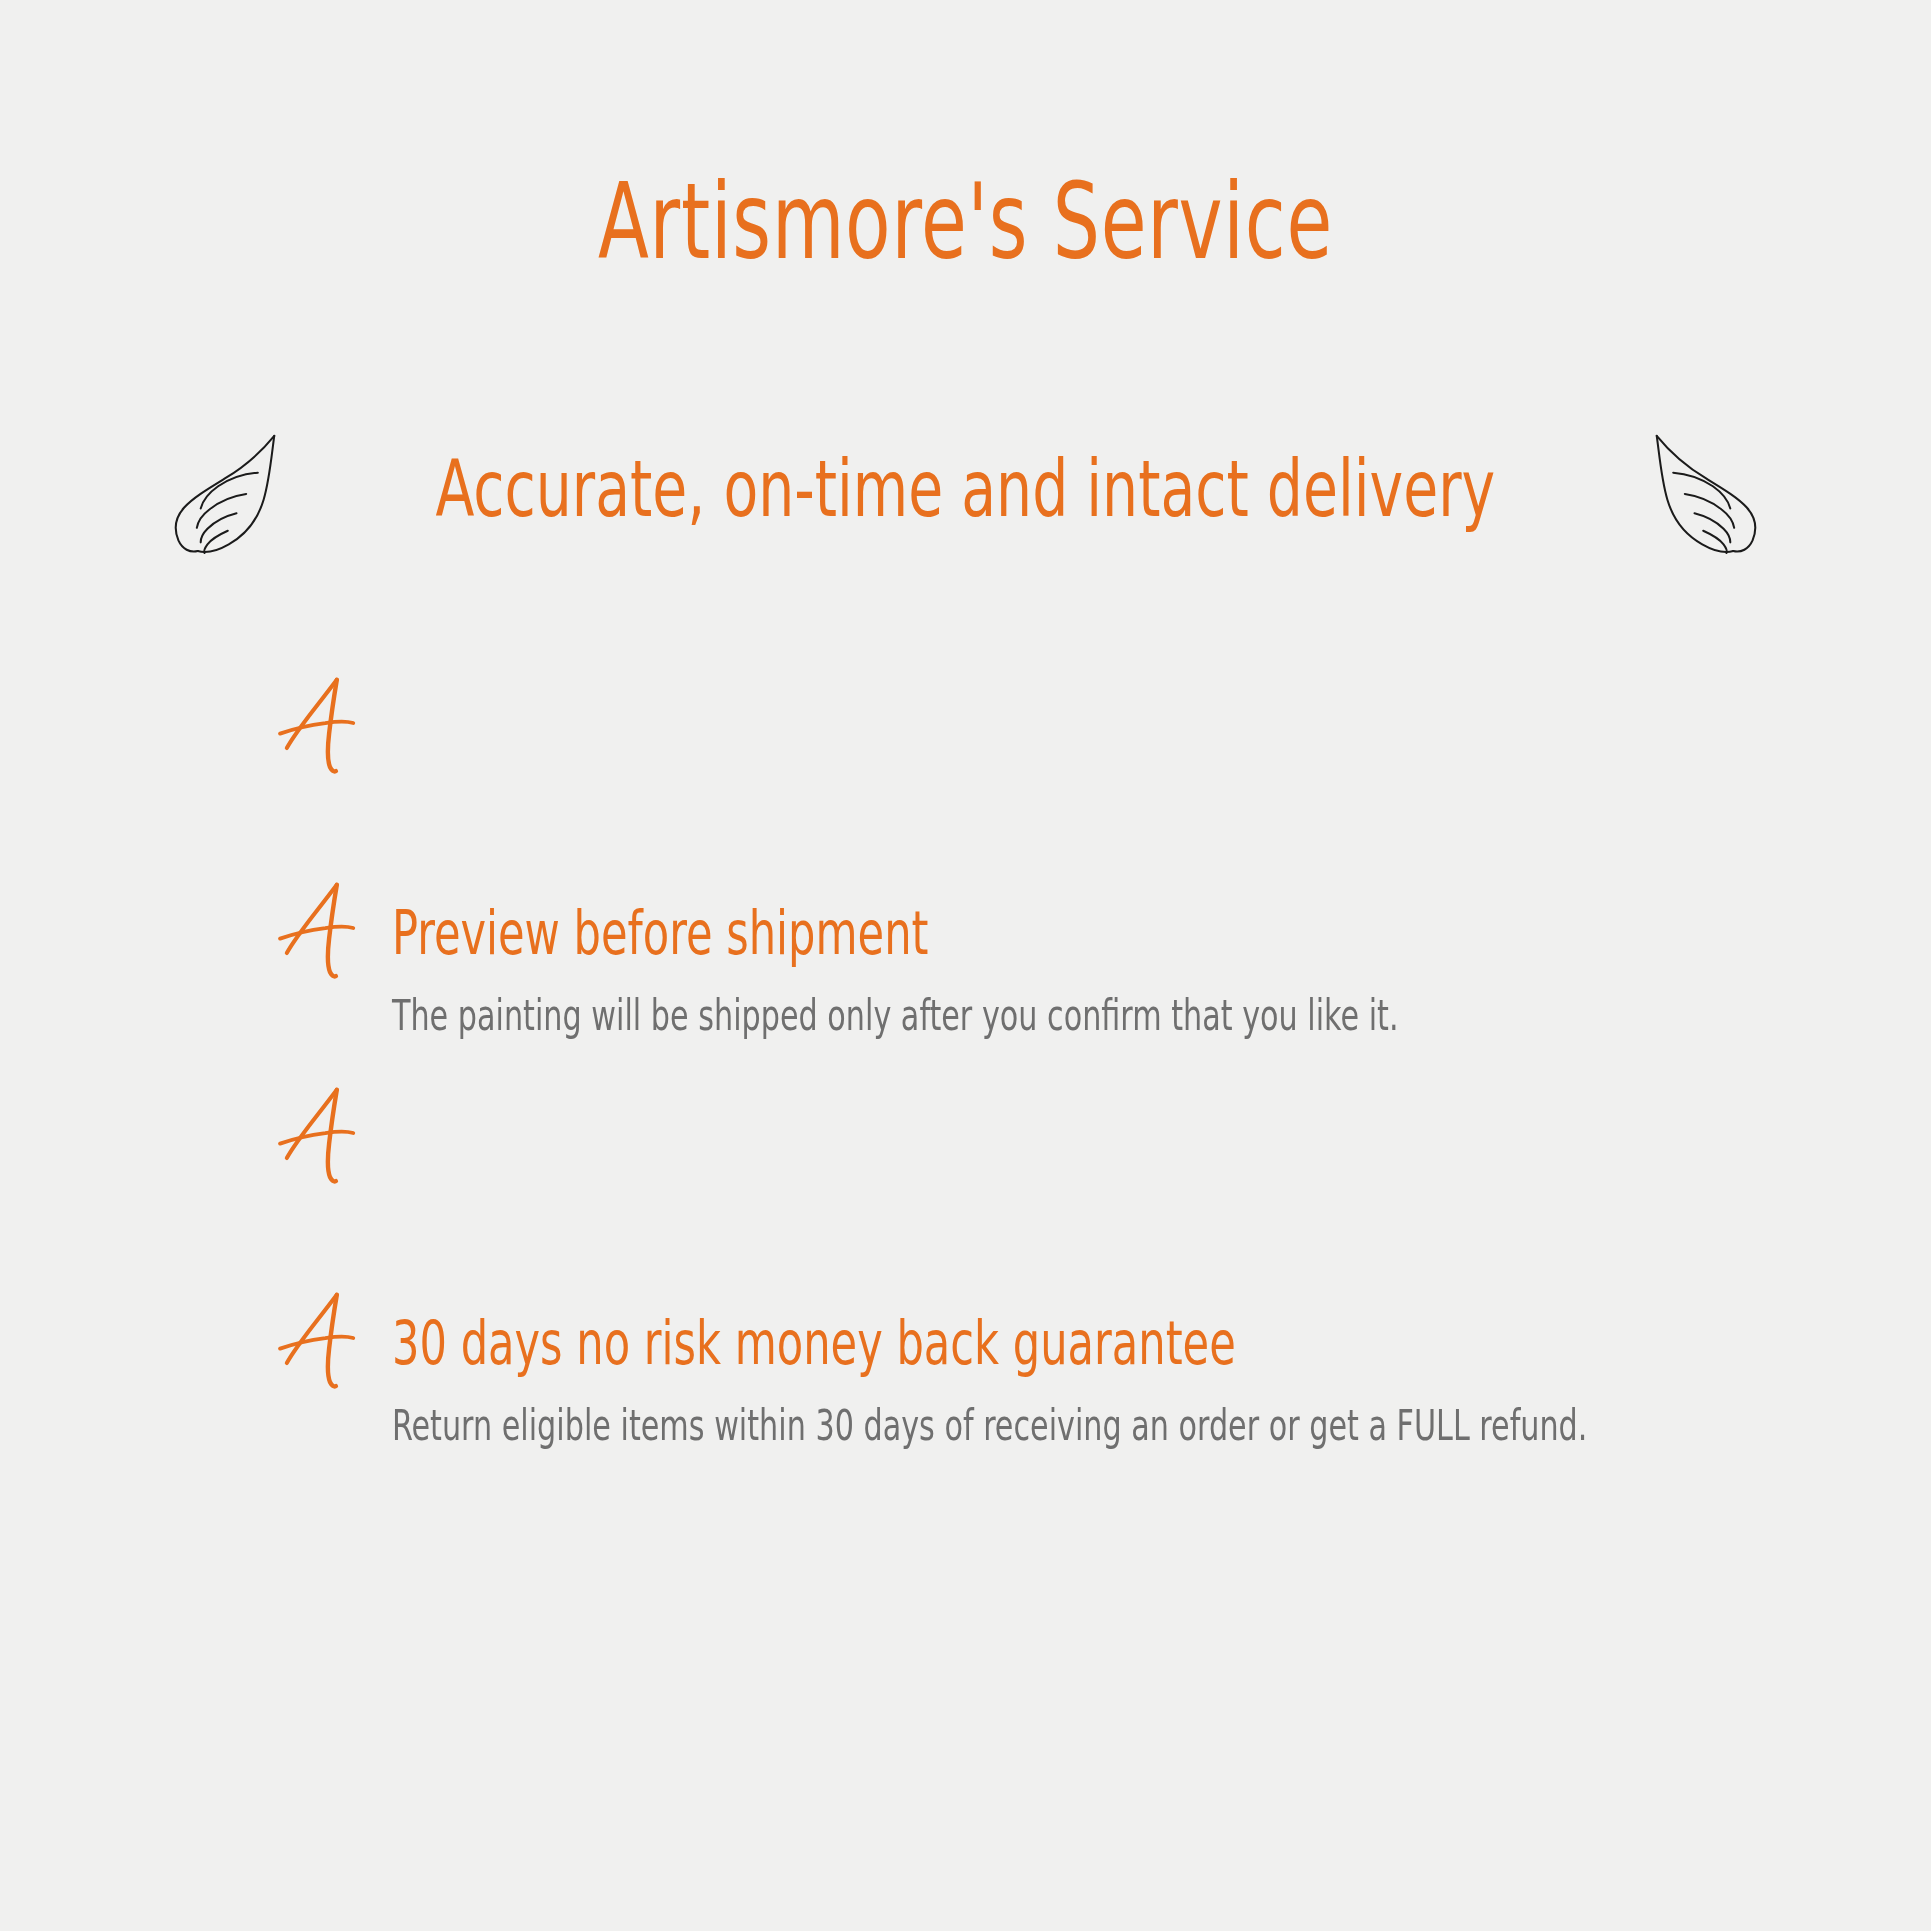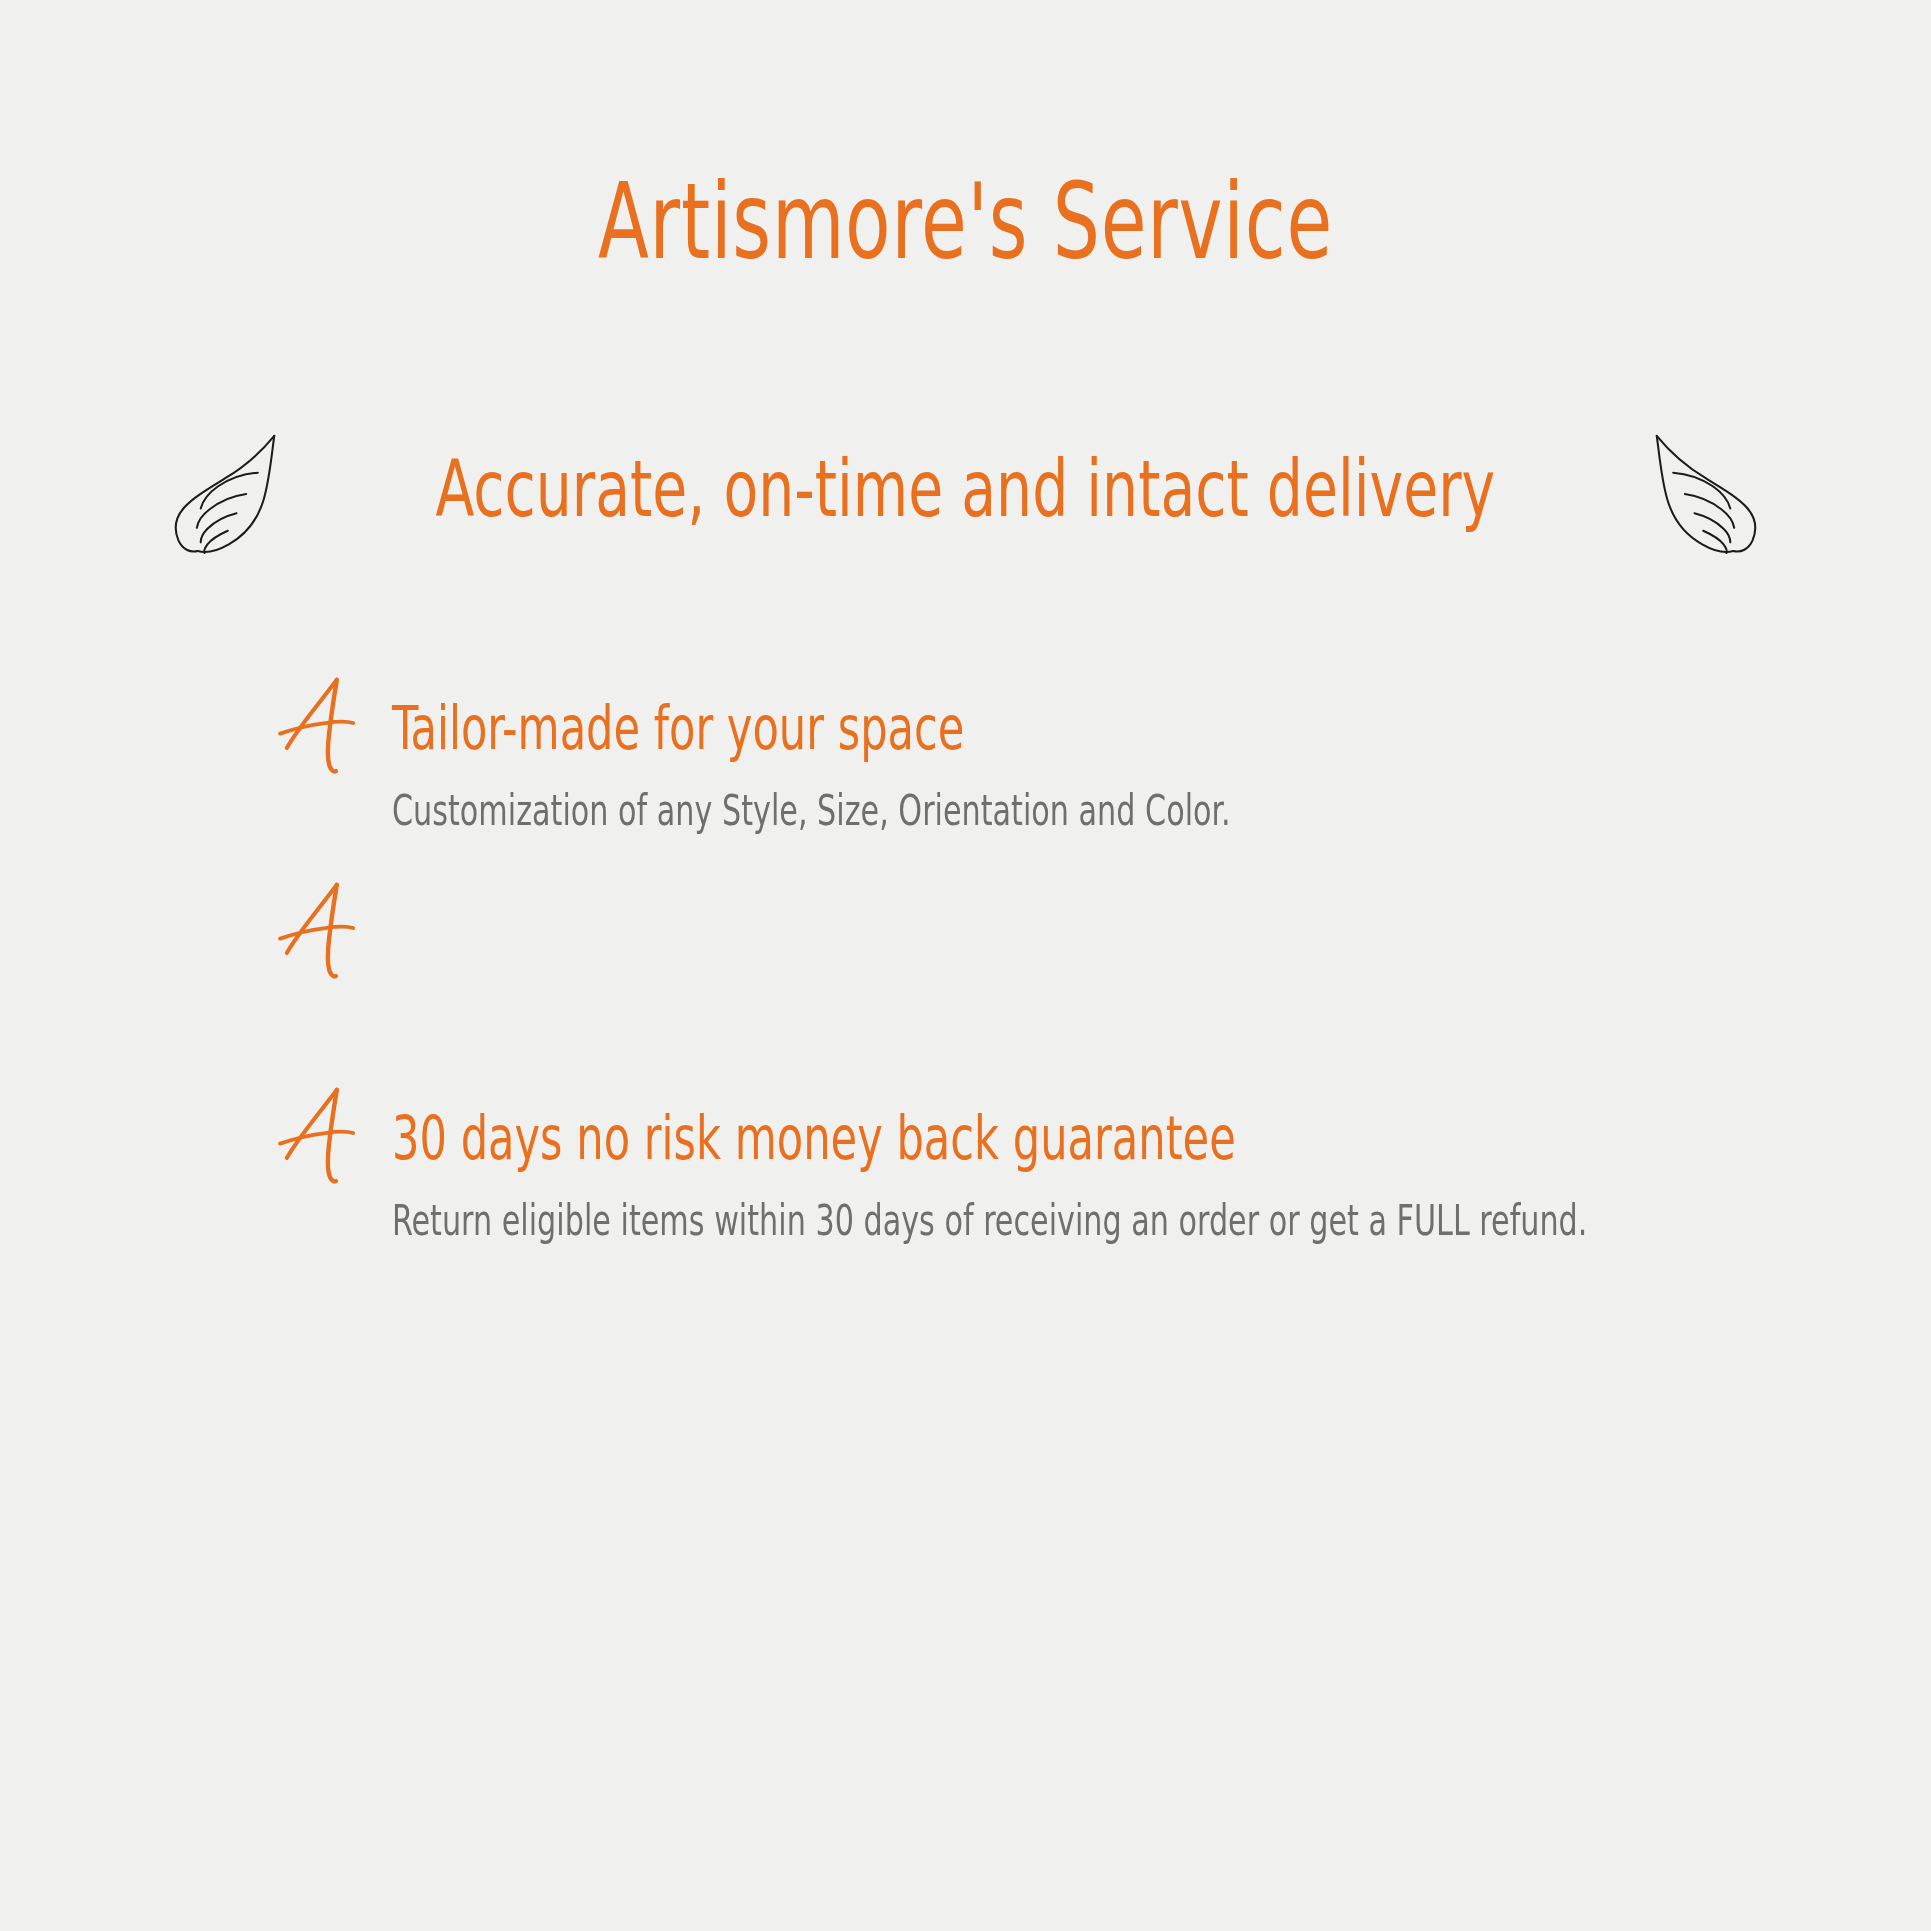--- a/index.html
+++ b/index.html
@@ -168,26 +168,37 @@
     <div class="service-item">
       <span class="item-mark">
         <svg viewBox="0 0 86 104" xmlns="http://www.w3.org/2000/svg">
           <g fill="none" stroke="#e8701e" stroke-linecap="round" stroke-linejoin="round">
             <path d="M61 6 C 52 18, 41 32, 31 45 C 22 57, 14 68, 9 77" stroke-width="4.2"></path>
             <path d="M61 6 C 58 24, 55 44, 53 62 C 51 79, 51 90, 54 97 C 56 101, 58 102, 60 101" stroke-width="4.6"></path>
             <path d="M2 62 C 16 57, 33 53, 49 51 C 62 49, 72 49, 78 51" stroke-width="4.0"></path>
           </g>
         </svg>
       </span>
+    </div>
+
+    <div class="service-item">
+      <span class="item-mark">
+        <svg viewBox="0 0 86 104" xmlns="http://www.w3.org/2000/svg">
+          <g fill="none" stroke="#e8701e" stroke-linecap="round" stroke-linejoin="round">
+            <path d="M61 6 C 52 18, 41 32, 31 45 C 22 57, 14 68, 9 77" stroke-width="4.2"></path>
+            <path d="M61 6 C 58 24, 55 44, 53 62 C 51 79, 51 90, 54 97 C 56 101, 58 102, 60 101" stroke-width="4.6"></path>
+            <path d="M2 62 C 16 57, 33 53, 49 51 C 62 49, 72 49, 78 51" stroke-width="4.0"></path>
+          </g>
+        </svg>
+      </span>
       <div class="item-body">
-        <div class="item-title">Tailor-made for your space</div>
-        <div class="item-desc">Customization of any Style, Size, Orientation and Color.</div>
+        <div class="item-title">Preview before shipment</div>
+        <div class="item-desc">The painting will be shipped only after you confirm that you like it.</div>
       </div>
     </div>
-
 
     <div class="service-item">
       <span class="item-mark">
         <svg viewBox="0 0 86 104" xmlns="http://www.w3.org/2000/svg">
           <g fill="none" stroke="#e8701e" stroke-linecap="round" stroke-linejoin="round">
             <path d="M61 6 C 52 18, 41 32, 31 45 C 22 57, 14 68, 9 77" stroke-width="4.2"></path>
             <path d="M61 6 C 58 24, 55 44, 53 62 C 51 79, 51 90, 54 97 C 56 101, 58 102, 60 101" stroke-width="4.6"></path>
             <path d="M2 62 C 16 57, 33 53, 49 51 C 62 49, 72 49, 78 51" stroke-width="4.0"></path>
           </g>
         </svg>

